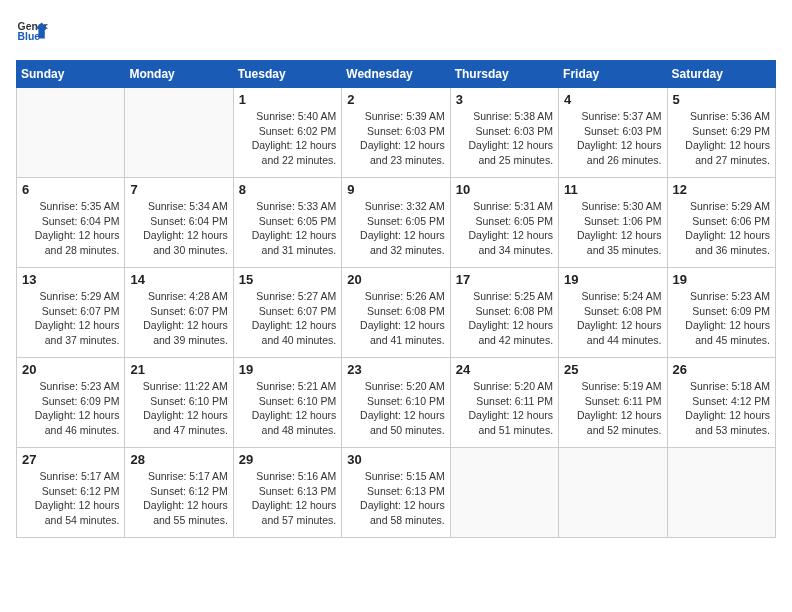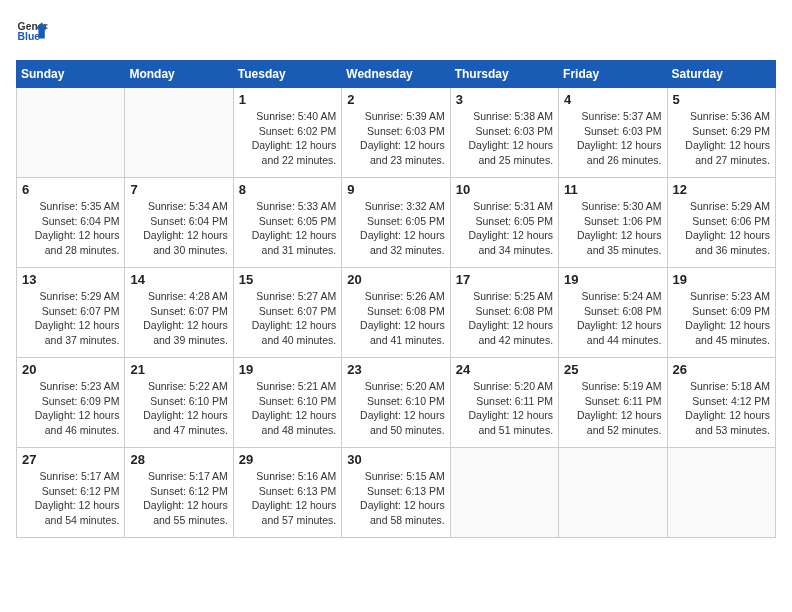--- a/index.html
+++ b/index.html
@@ -230,21 +230,21 @@
       </tr>
       <tr>
         <td>
           <span class="day-number">20</span>
           <div class="day-info">Sunrise: 5:23 AM
 Sunset: 6:09 PM
 Daylight: 12 hours and 46 minutes.</div>
         </td>
         <td>
           <span class="day-number">21</span>
-          <div class="day-info">Sunrise: 5:22 AM
+          <div class="day-info">Sunrise: 11:22 AM
 Sunset: 6:10 PM
 Daylight: 12 hours and 47 minutes.</div>
         </td>
         <td>
           <span class="day-number">19</span>
           <div class="day-info">Sunrise: 5:21 AM
 Sunset: 6:10 PM
 Daylight: 12 hours and 48 minutes.</div>
         </td>
         <td>

